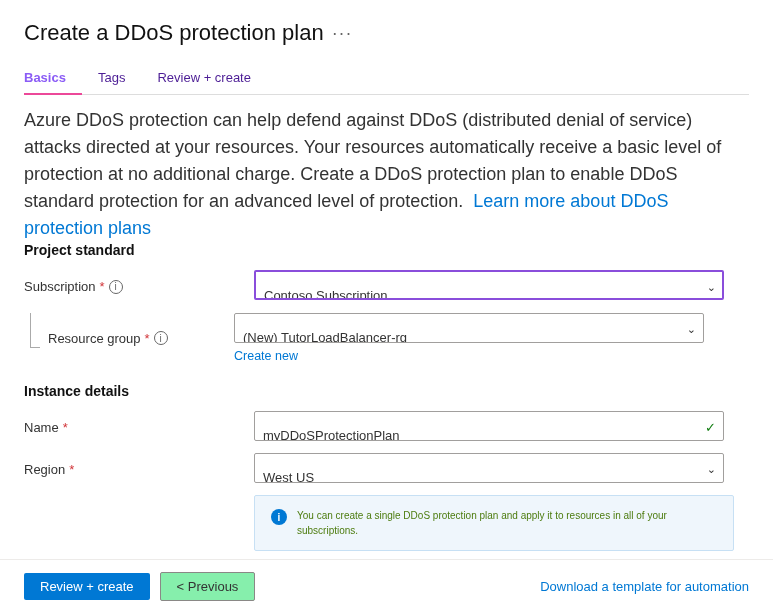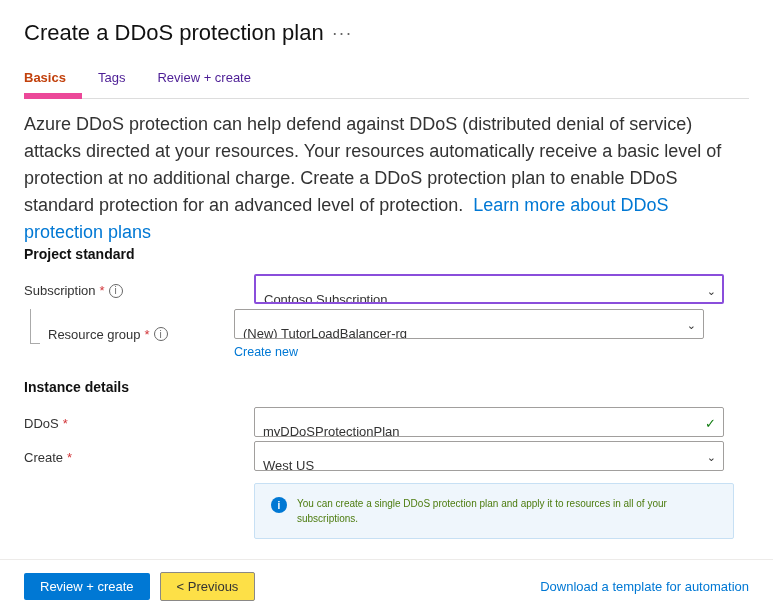--- a/index.html
+++ b/index.html
@@ -47,22 +47,22 @@
     }
     .tab {
       padding: 8px 16px;
       font-size: 13px;
       cursor: pointer;
       color: #4c1d95;
       border-bottom: 2px solid transparent;
       margin-bottom: -1px;
     }
     .tab.active {
-      color: #c2410c;
-      border-bottom: 6px solid #ec4899;
+      color: #8b5cf6;
+      border-bottom: 2px solid #ec4899;
       font-weight: 600;
     }
     .tab:first-child {
       padding-left: 0;
     }
     
     .description {
       font-size: 18px;
       color: #333;
       line-height: 1.5;
@@ -78,21 +78,21 @@
       color: #111;
       margin-bottom: 12px;
     }
     
     .form-section {
       margin-bottom: 20px;
     }
     .form-row {
       display: flex;
       align-items: center;
-      margin-bottom: 2px;
+      margin-bottom: 10px;
     }
     .form-label {
       width: 230px;
       font-size: 13px;
       color: #333;
       display: flex;
       align-items: center;
       gap: 4px;
       flex-shrink: 0;
     }
@@ -206,21 +206,21 @@
       background: #0078d4;
       color: #fff;
       border: none;
       padding: 6px 16px;
       font-size: 13px;
       cursor: pointer;
       border-radius: 2px;
       font-family: inherit;
     }
     .btn-secondary {
-      background: #fde047;
+      background: #86efac;
       color: #333;
       border: 1px solid #8a8886;
       padding: 6px 16px;
       font-size: 13px;
       cursor: pointer;
       border-radius: 2px;
       font-family: inherit;
     }
     .btn-link {
       background: none;
@@ -326,36 +326,36 @@
           <a class="create-new-link" href="#">Create new</a>
         </div>
       </div>
     </div>
 
     <div class="form-section">
       <div class="section-title">Instance details</div>
 
       <div class="form-row">
         <div class="form-label">
-          <span>DDoS</span>
+          <span>Name</span>
           <span class="required-star">*</span>
         </div>
         <div class="form-control-wrap">
           <div class="select-wrapper">
             <select class="select-box">
               <option value="myDDoSProtectionPlan">myDDoSProtectionPlan</option>
             </select>
             <span class="check-icon">✓</span>
           </div>
         </div>
       </div>
 
       <div class="form-row">
         <div class="form-label">
-          <span>Create</span>
+          <span>Region</span>
           <span class="required-star">*</span>
         </div>
         <div class="form-control-wrap">
           <div class="select-wrapper">
             <select class="select-box">
               <option value="West US">West US</option>
             </select>
             <span class="chevron-icon">⌄</span>
           </div>
         </div>

